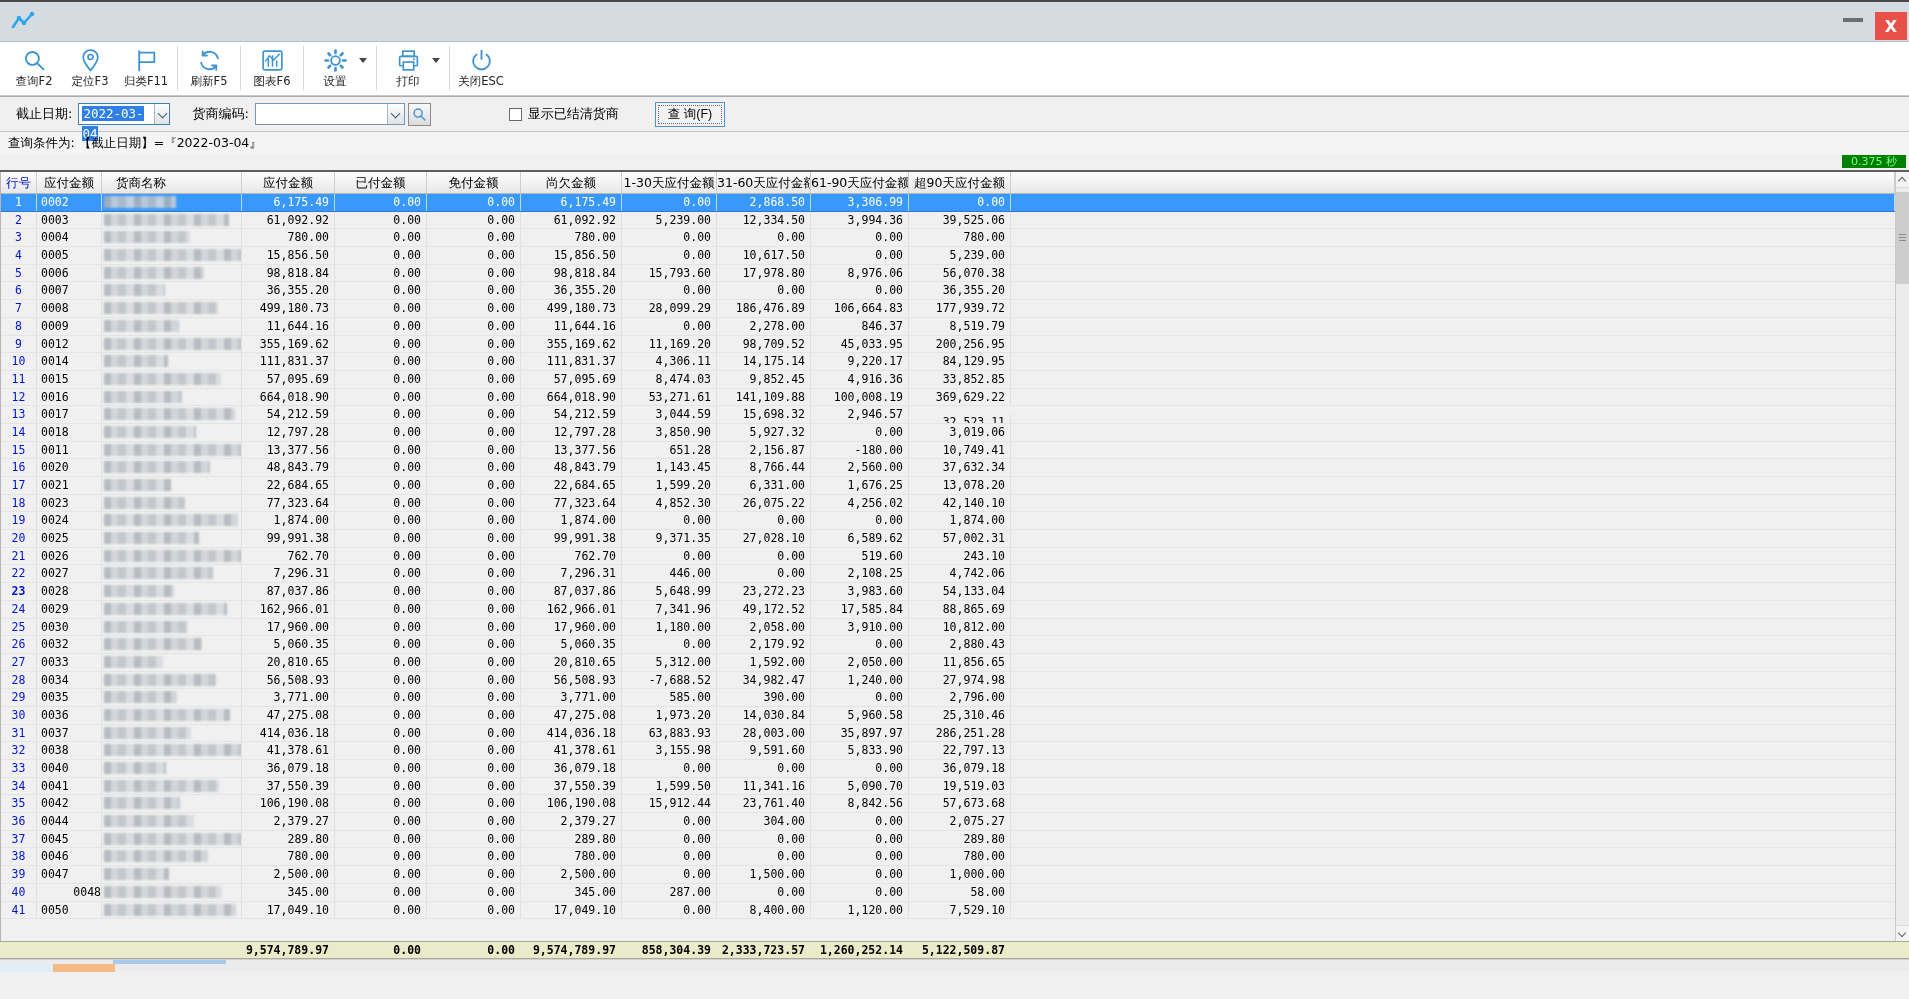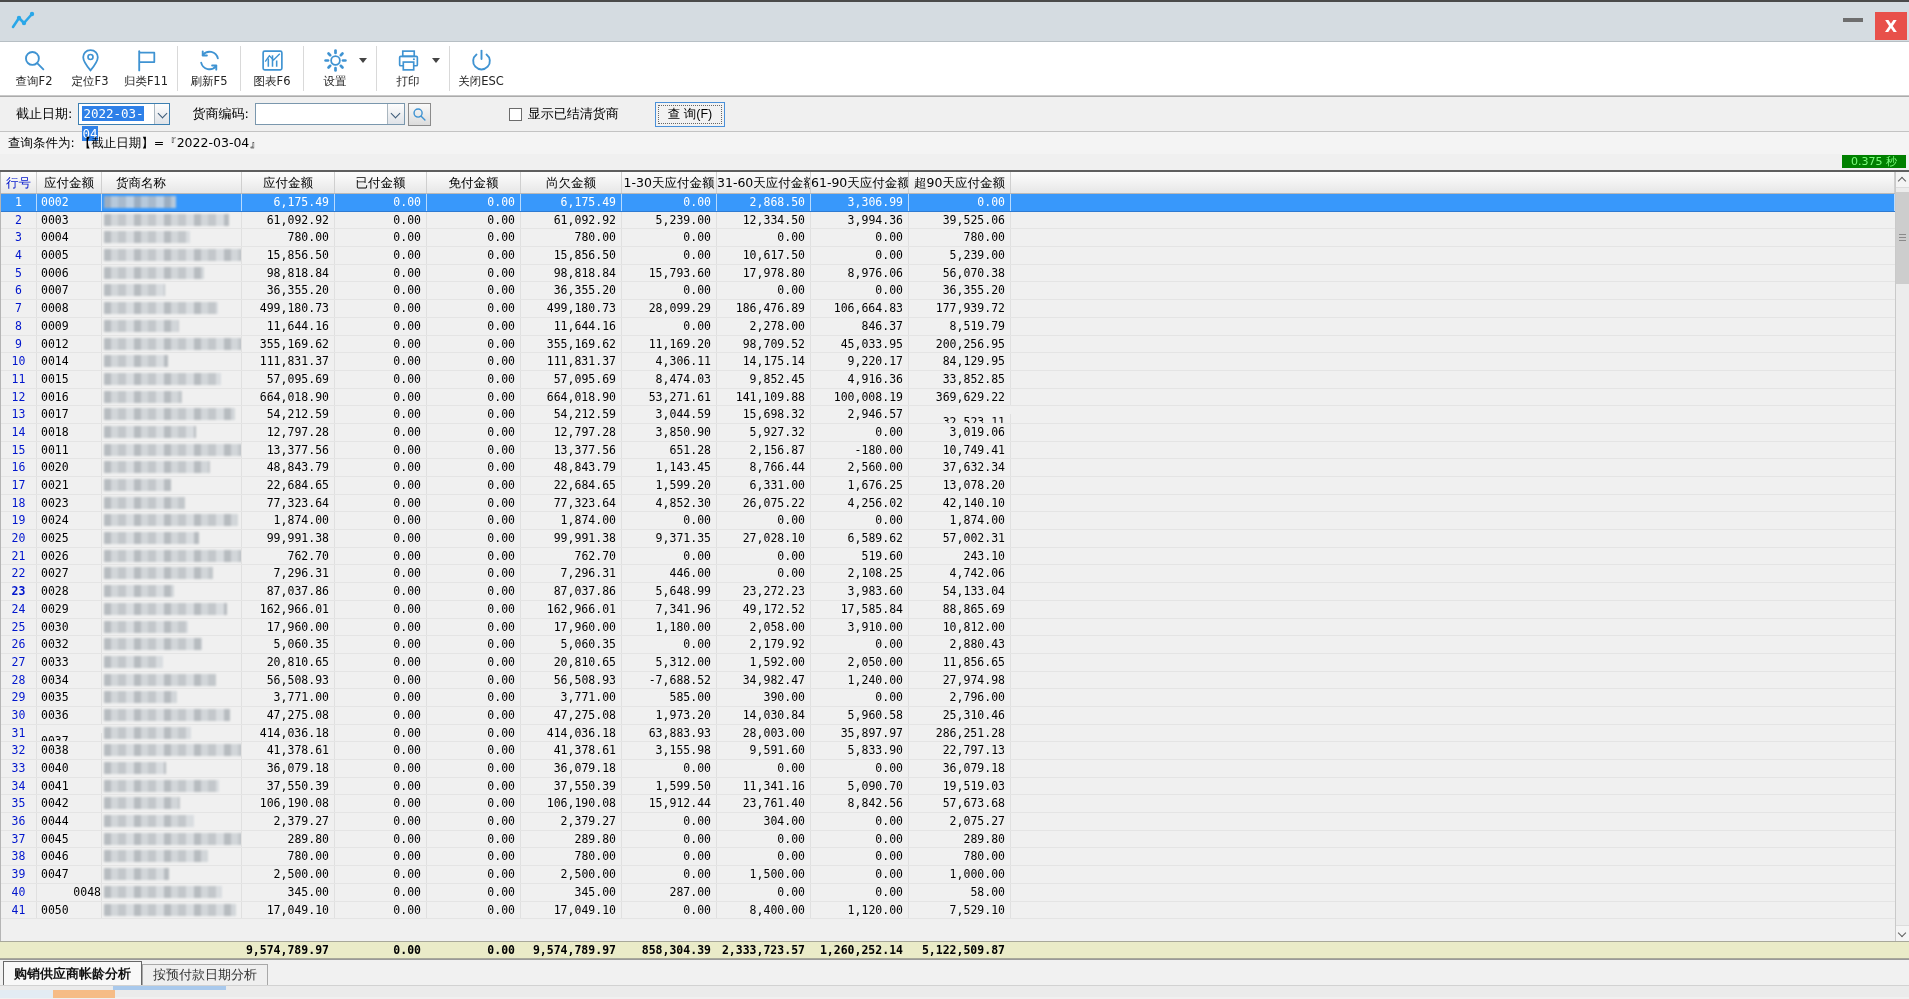--- a/index.html
+++ b/index.html
@@ -715,21 +715,21 @@
             <div class="c num" style="width: 94px;">0.00</div>
             <div class="c num" style="width: 101px;">47,275.08</div>
             <div class="c num" style="width: 95px;">1,973.20</div>
             <div class="c num" style="width: 94px;">14,030.84</div>
             <div class="c num" style="width: 98px;">5,960.58</div>
             <div class="c num" style="width: 102px;">25,310.46</div>
             <div class="c fill"></div>
           </div>
           <div class="grow">
             <div class="c rn" style="width: 36px;">31</div>
-            <div class="c code" style="width: 65px; margin-top: 8px;">0037</div>
+            <div class="c code" style="width: 65px;">0037</div>
             <div class="c " style="width: 140px;">
               <div class="blur" style="width: 87px; margin-left: 2px;"></div>
             </div>
             <div class="c num" style="width: 93px;">414,036.18</div>
             <div class="c num" style="width: 92px;">0.00</div>
             <div class="c num" style="width: 94px;">0.00</div>
             <div class="c num" style="width: 101px;">414,036.18</div>
             <div class="c num" style="width: 95px;">63,883.93</div>
             <div class="c num" style="width: 94px;">28,003.00</div>
             <div class="c num" style="width: 98px;">35,897.97</div>
@@ -913,24 +913,20 @@
       <div class="t" style="width: 92px;">0.00</div>
       <div class="t" style="width: 94px;">0.00</div>
       <div class="t" style="width: 101px;">9,574,789.97</div>
       <div class="t" style="width: 95px;">858,304.39</div>
       <div class="t" style="width: 94px;">2,333,723.57</div>
       <div class="t" style="width: 98px;">1,260,252.14</div>
       <div class="t" style="width: 102px;">5,122,509.87</div>
       <div class="t fill"></div>
     </div>
 
-  <div class="tabbar">
-    <div class="tab active">购销供应商帐龄分析</div>
-    <div class="tab inactive">按预付款日期分析</div>
-  </div>
 
   <div class="taskbar" id="taskbar">
       <div class="seg" style="left: 0px; width: 53px; top: 4px; height: 8px; background: rgb(227, 236, 243);"></div>
       <div class="seg" style="left: 53px; width: 62px; top: 4px; height: 8px; background: rgb(246, 188, 134);"></div>
       <div class="seg" style="left: 113px; width: 113px; top: 0px; height: 4px; background: rgb(169, 201, 236);"></div>
     </div>
 
 </div>
 
 </body></html>

